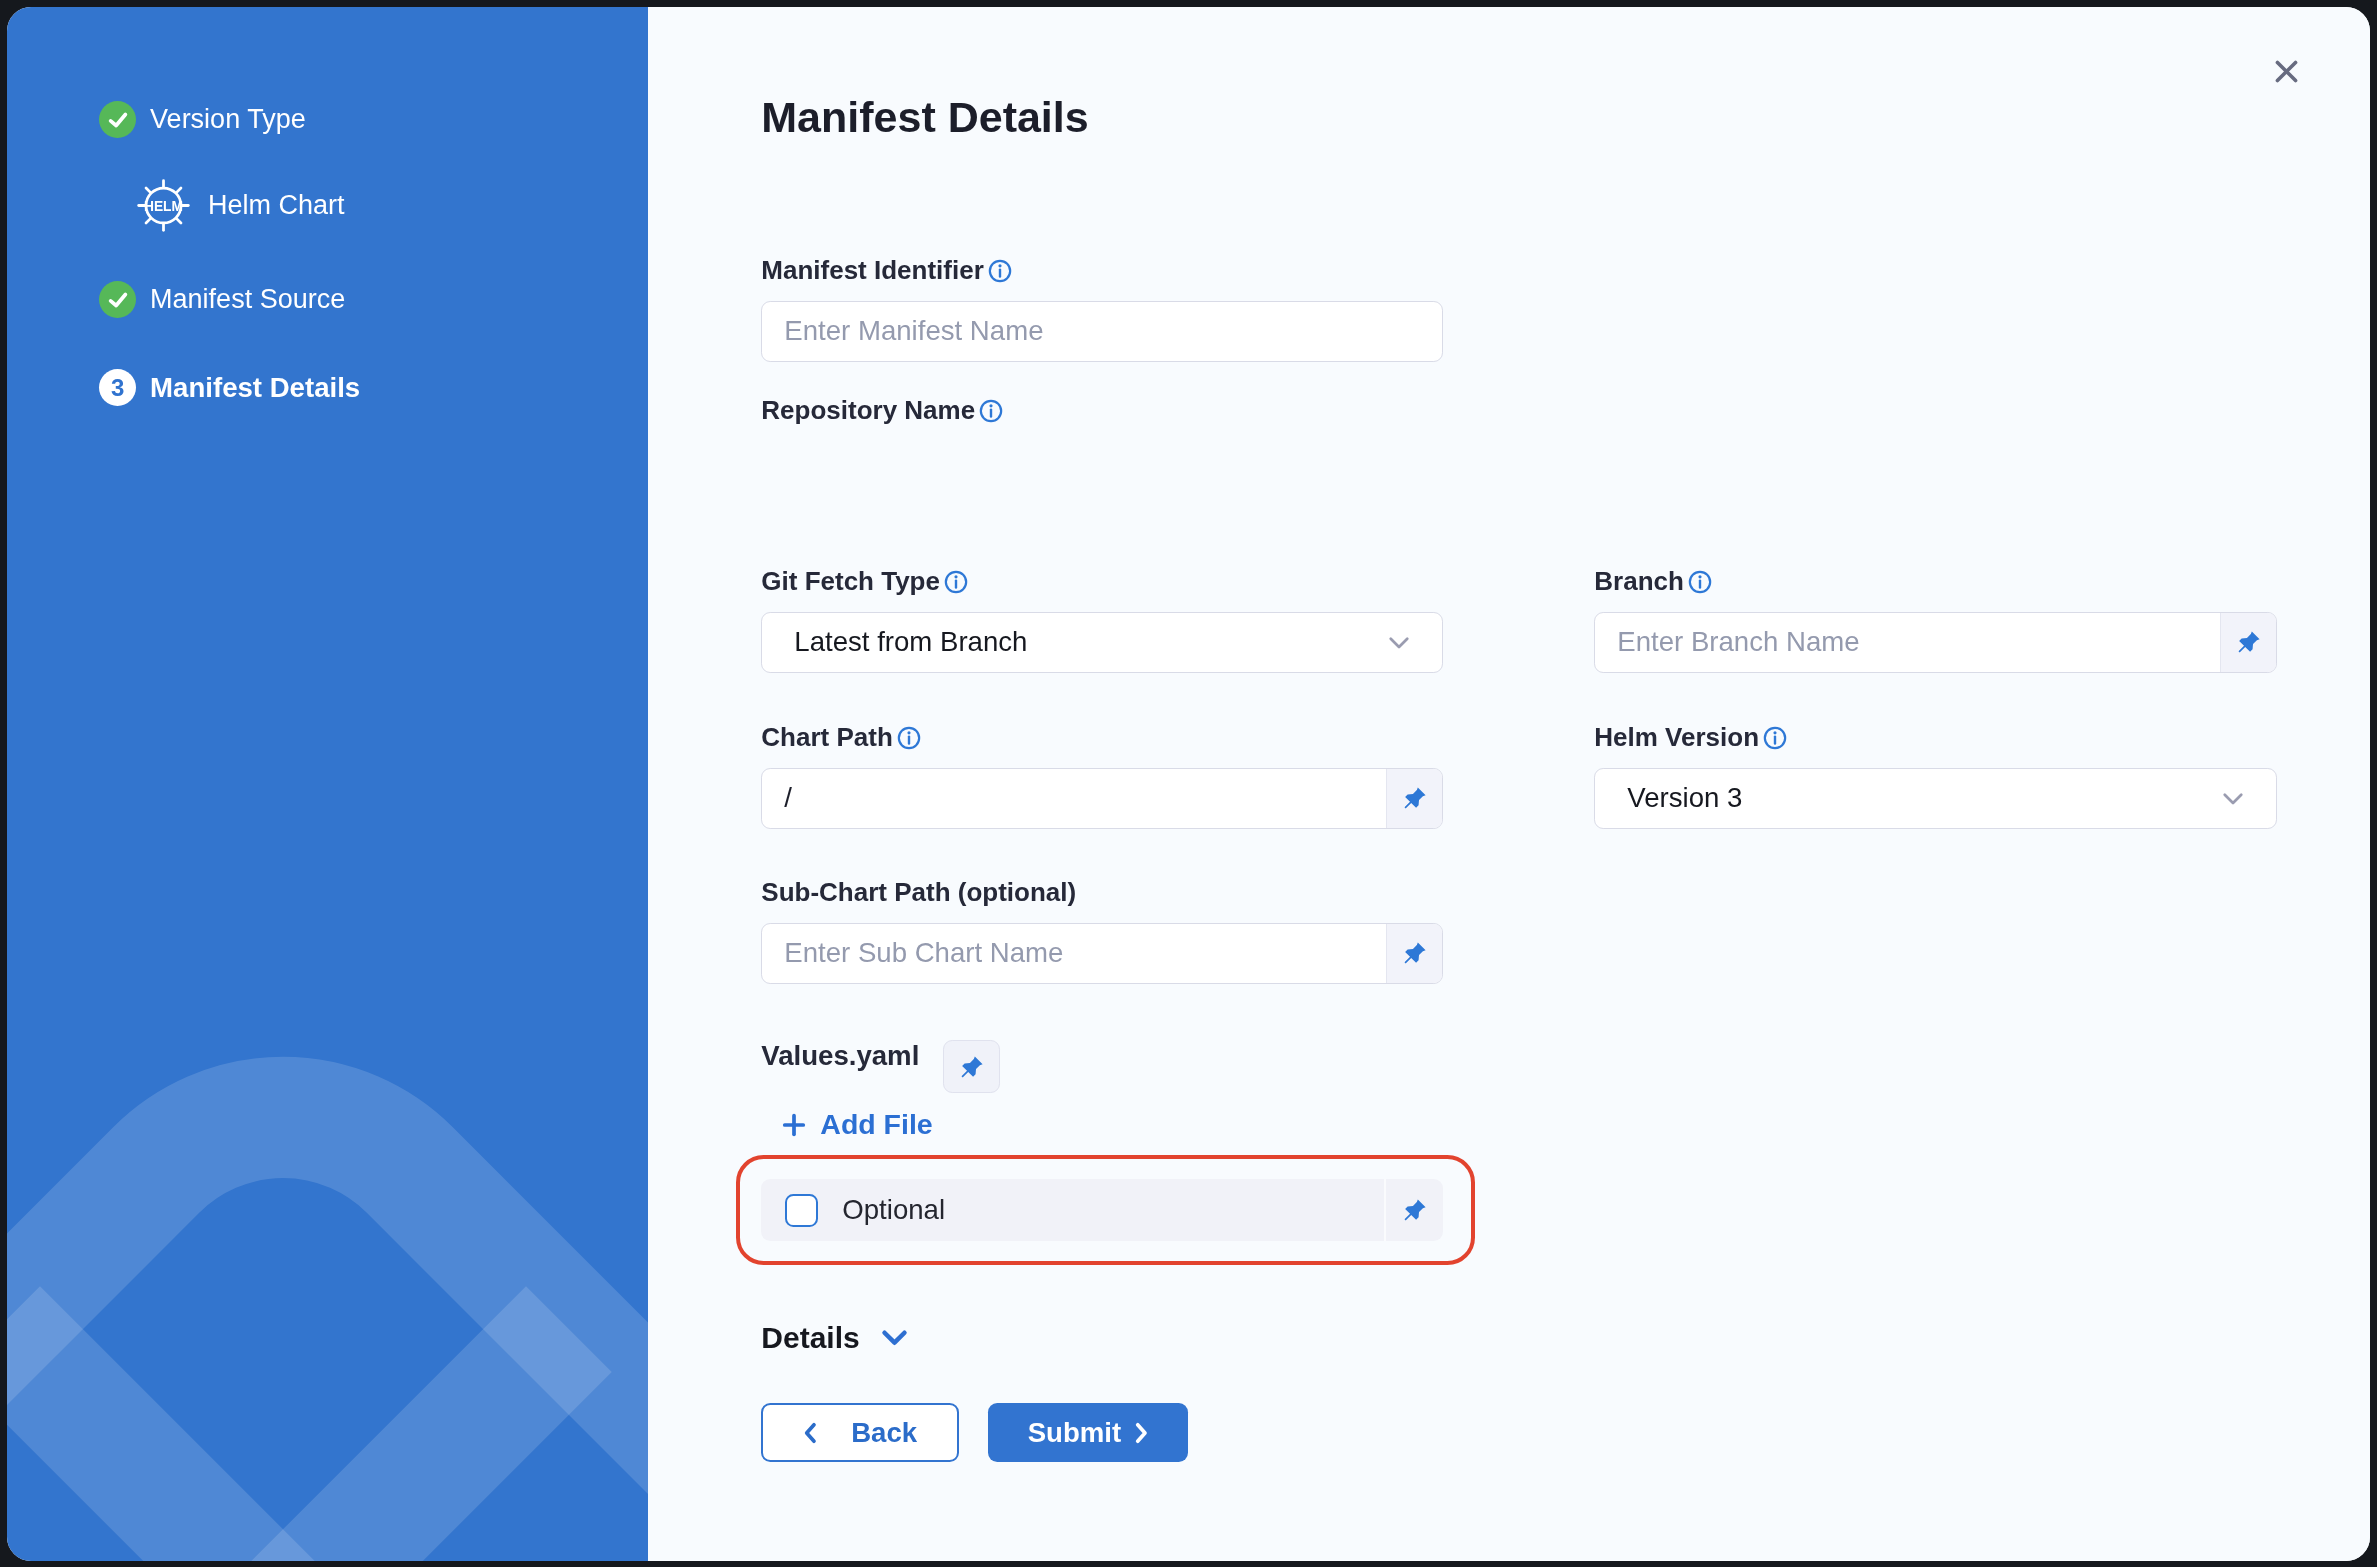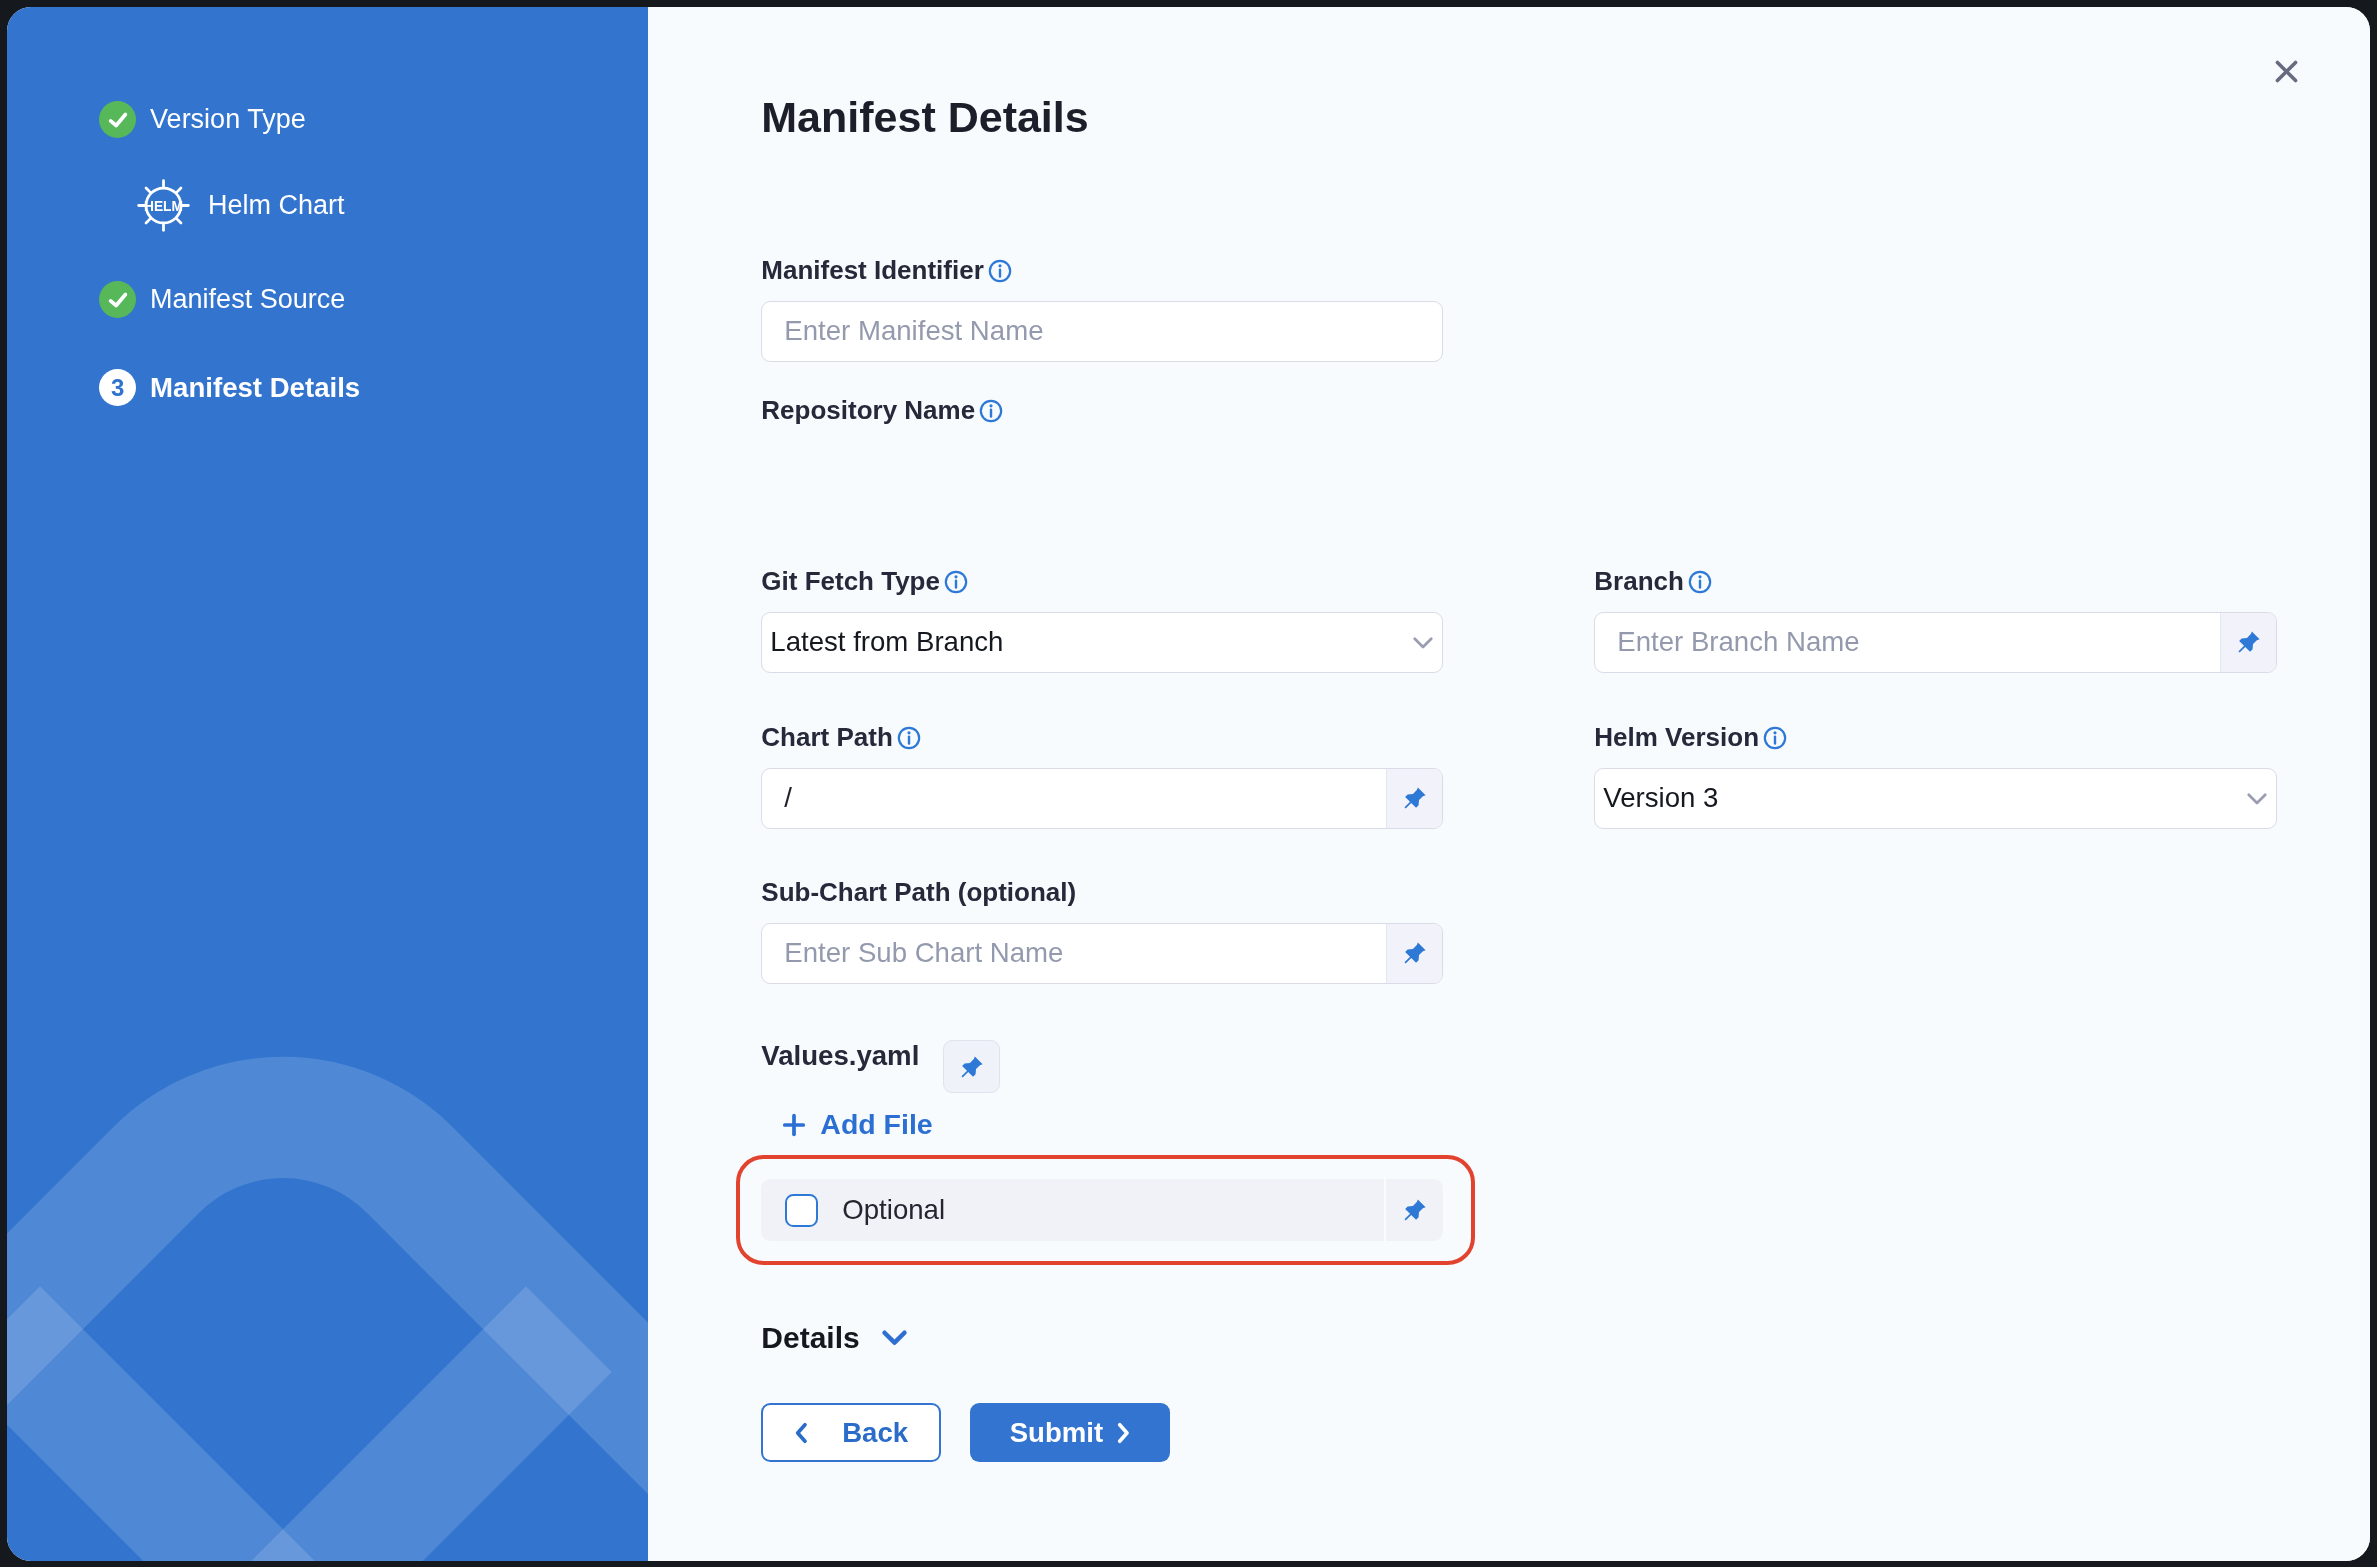--- a/index.html
+++ b/index.html
@@ -42,21 +42,21 @@
   }
   .box input{
     flex:1;min-width:0;border:none;outline:none;background:transparent;
     font-family:"Liberation Sans",sans-serif;font-size:27.6px;color:#1d1f2b;padding:0 22px;height:100%;
   }
   .box input::placeholder{color:#949aae;}
   .pin-suffix{
     width:55px;height:100%;flex:0 0 auto;background:#f2f3fa;border-left:1.8px solid #e4e6f0;
     display:flex;align-items:center;justify-content:center;cursor:pointer;
   }
-  .selectbox{justify-content:space-between;padding:0 8px;cursor:pointer;}
+  .selectbox{justify-content:space-between;padding:0 32px;cursor:pointer;}
   .select-value{font-size:27.6px;color:#16181f;}
   .pin-button{
     width:57px;height:53px;background:#f0f2f9;border:1.8px solid #e0e2ee;border-radius:9.2px;
     display:flex;align-items:center;justify-content:center;cursor:pointer;box-sizing:border-box;
   }
   .values-row{display:flex;align-items:flex-start;gap:24px;}
   .addfile{display:flex;align-items:center;gap:13px;color:#2b6fd3;font-size:28.5px;font-weight:700;cursor:pointer;}
   .annotation{
     position:absolute;border:4.6px solid #e2432e;border-radius:27.6px;box-sizing:border-box;pointer-events:none;
   }
@@ -70,21 +70,21 @@
   }
   .optional-label{font-size:27.6px;color:#24262f;margin-left:24px;}
   .optional-pin{
     width:57px;height:100%;border-left:2.8px solid #fafbfd;display:flex;align-items:center;justify-content:center;cursor:pointer;
   }
   .advanced{position:absolute;display:flex;align-items:center;gap:20px;cursor:pointer;}
   .advanced .adv-label{font-size:30px;font-weight:700;color:#16181f;}
   .btn-row{position:absolute;display:flex;gap:29px;}
   .btn{height:59px;border-radius:9.2px;display:flex;align-items:center;justify-content:center;gap:13px;
     font-family:"Liberation Sans",sans-serif;font-size:27.6px;font-weight:700;cursor:pointer;box-sizing:border-box;}
-  .btn-back{width:180px;background:#ffffff;border:2.8px solid #3274d0;color:#2b6cc9;gap:33px;}
+  .btn-back{width:198px;background:#ffffff;border:2.8px solid #3274d0;color:#2b6cc9;gap:33px;}
   .btn-submit{width:200px;background:#3274d0;border:none;color:#ffffff;}
   svg{display:block;}
 </style>
 </head>
 <body>
 
 <div class="modal">
 
   <div class="sidebar">
 

